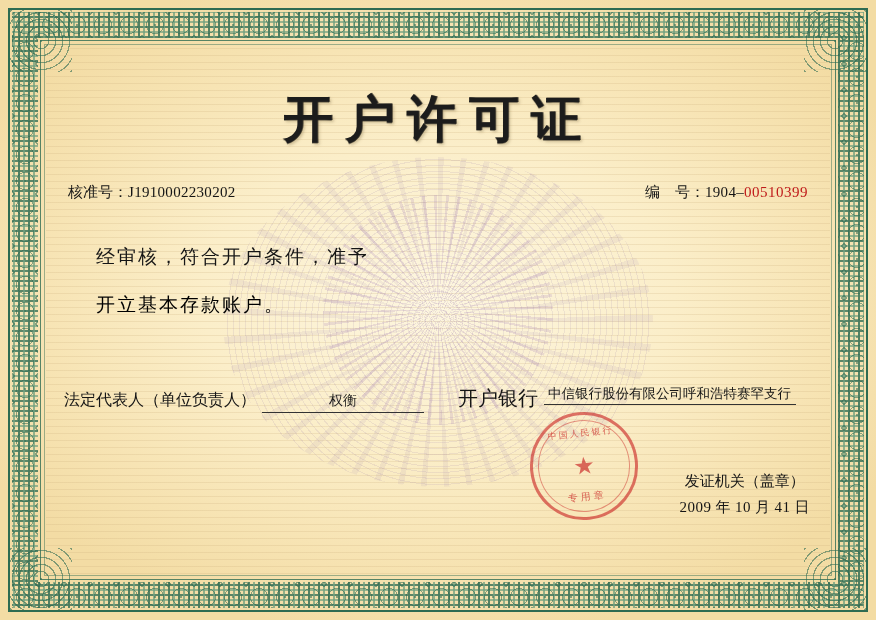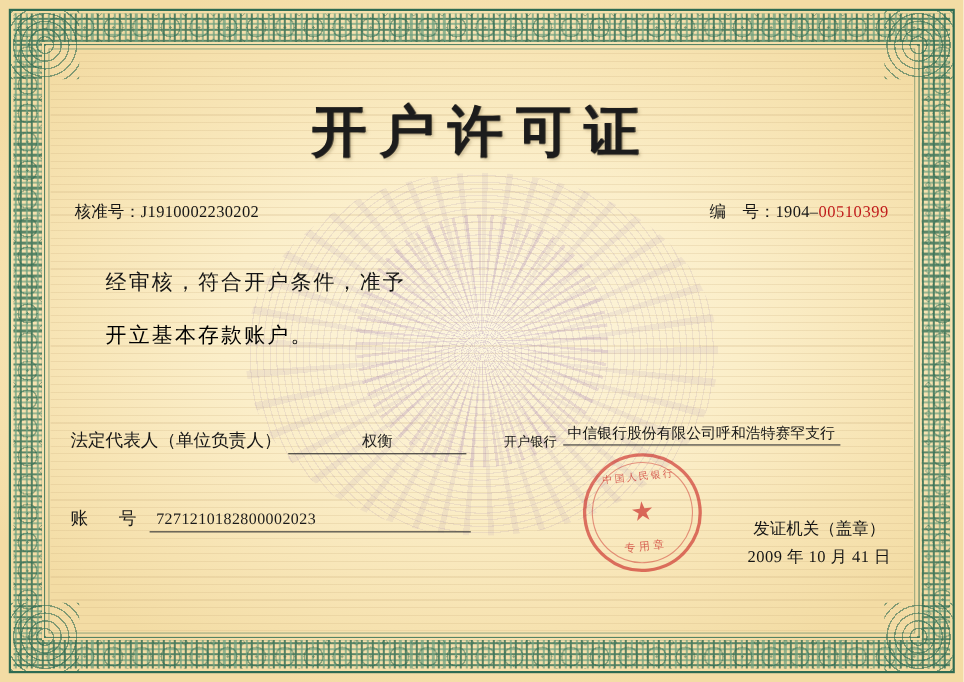--- a/index.html
+++ b/index.html
@@ -203,21 +203,21 @@
   .row-rep {
     margin-top: 46px;
     padding-left: 4px;
     align-items: baseline;
     font-size: 16px;
   }
   .rep-line {
     width: 150px;
     font-size: 14px;
   }
-  .bank-label { margin-left: 28px; white-space: nowrap; font-size: 12px; }
+  .bank-label { margin-left: 28px; white-space: nowrap; font-size: 20px; }
   .bank-value-wrap {
     position: relative;
     width: 252px;
     margin-left: 6px;
     border-bottom: 1px solid #333;
     height: 40px;
   }
   .bank-value {
     position: absolute;
     left: 4px;
@@ -341,24 +341,20 @@
 
     <div class="row row-rep">
       <span>法定代表人（单位负责人）</span>
       <span class="fill-line rep-line">权衡</span>
       <span class="bank-label">开户银行</span>
       <span class="bank-value-wrap">
         <span class="bank-value">中信银行股份有限公司呼和浩特赛罕支行</span>
       </span>
     </div>
 
-    <div class="row row-account">
-      <span class="account-label">账　号</span>
-      <span class="fill-line account-line">7271210182800002023</span>
-    </div>
 
     <div class="seal">
       <span class="seal-text-top">中国人民银行</span>
       <span class="seal-star">★</span>
       <span class="seal-text-bottom">专用章</span>
     </div>
 
     <div class="issuer">
       <div>发证机关（盖章）</div>
       <div class="date-line">

